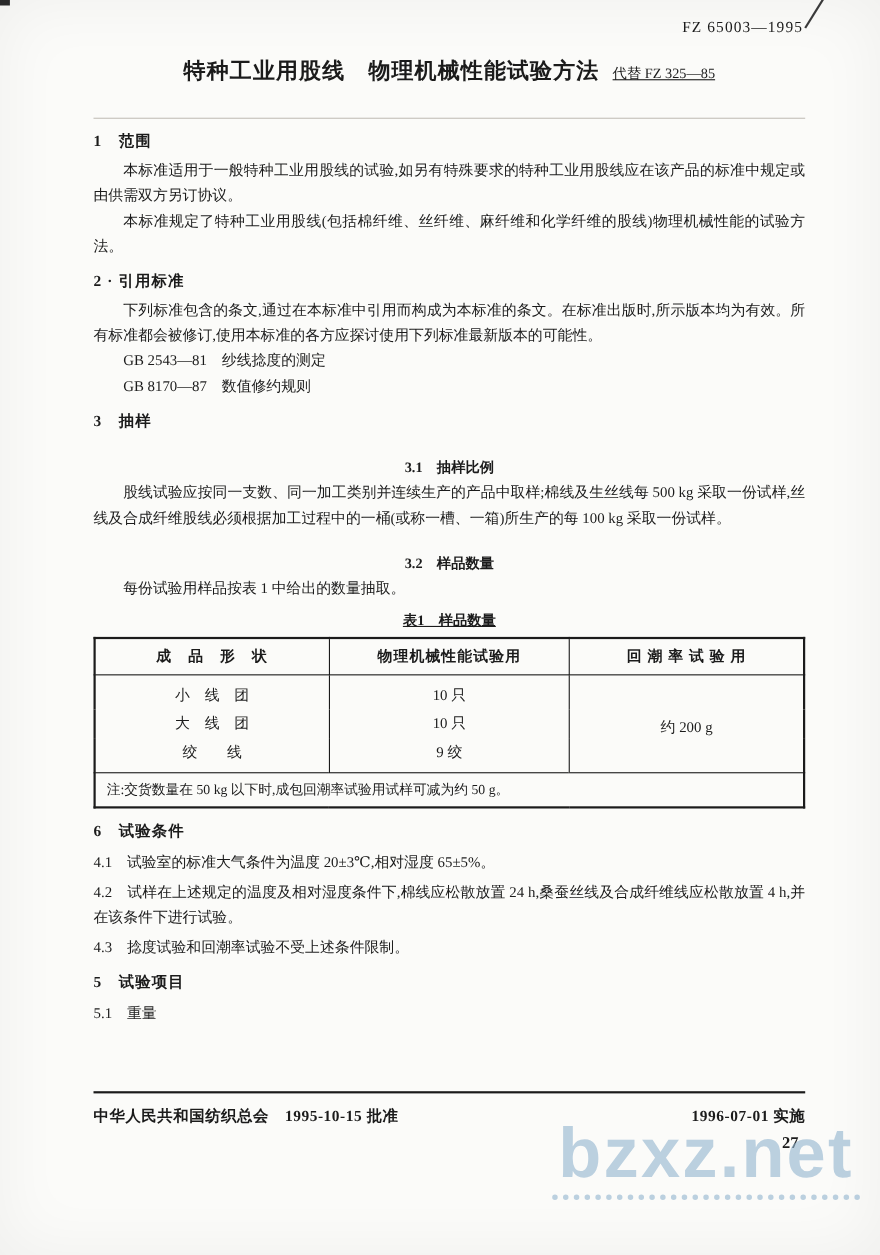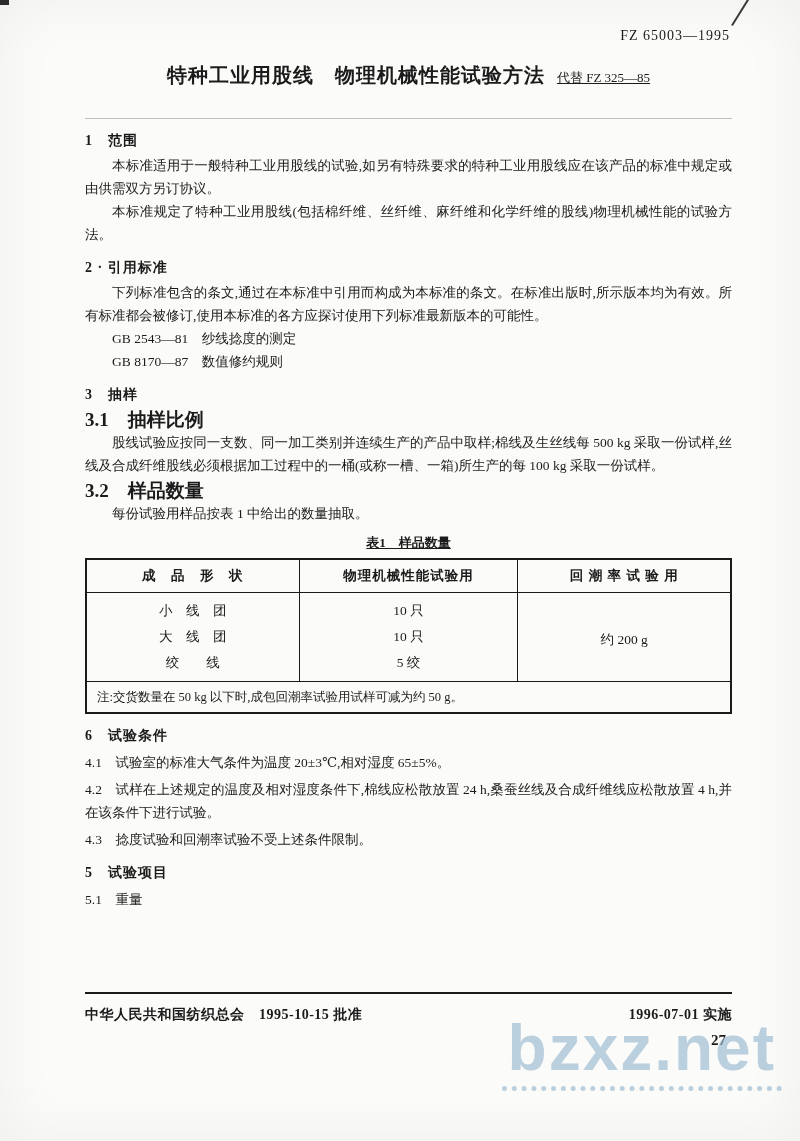--- a/index.html
+++ b/index.html
@@ -11,28 +11,28 @@
     font-family:"Liberation Serif","DejaVu Serif",serif;
     color:#1b1b1b;
     overflow:hidden;
     box-shadow: inset 0 0 60px rgba(0,0,0,0.05);
   }
   .artifact-tl { position:absolute; top:0; left:0; width:9px; height:5px; background:#2a2a2a; }
   .artifact-tr { position:absolute; top:-6px; right:58px; width:2px; height:34px; background:#3a3a3a; transform:rotate(32deg); }
   .content { position:absolute; left:85px; right:68px; top:0; }
 
   .doc-type { margin-top:76px; text-align:center; font-size:17px; font-weight:bold; letter-spacing:4px; line-height:24px; }
-  .std-number { margin-top:25px; text-align:right; font-size:14px; letter-spacing:1px; line-height:22px; padding-right:2px; }
+  .std-number { margin-top:15px; text-align:right; font-size:14px; letter-spacing:1px; line-height:22px; padding-right:2px; }
   .title-line { margin-top:14px; text-align:center; line-height:28px; white-space:nowrap; }
   .doc-title { font-size:20px; font-weight:bold; letter-spacing:1px; }
   .replaces { font-size:13px; margin-left:8px;text-decoration:underline; }
   .header-rule { border-top:1px solid #c3bfb8; margin-top:26px; }
 
   .sec-heading { font-size:14px; font-weight:bold; line-height:23px; margin:10px 0 2px; letter-spacing:1px; }
-  .sub-heading { font-size:19px; font-weight:bold; line-height:23px; margin:2px 0 0; }
+  .sub-heading { font-size:13px; font-weight:bold; line-height:23px; margin:18px 0 0;text-align:center; }
   .para { font-size:13.5px; line-height:23px; margin:0; text-indent:2em; text-align:justify; }
   .ref-line { font-size:13.5px; line-height:23px; margin:0 0 0 2em; }
   .num-para { font-size:13.5px; line-height:23px; margin:4px 0 0; text-align:justify; }
 
   .table-caption { text-align:center; font-size:13px; font-weight:bold; margin:8px 0 5px; line-height:20px;text-decoration:underline; }
   table.sample-table { width:100%; border-collapse:collapse; border:2px solid #1b1b1b; font-size:13.5px; table-layout:fixed; }
   table.sample-table th, table.sample-table td { border:1px solid #1b1b1b; text-align:center; }
   table.sample-table th { font-weight:bold; padding:7px 4px; letter-spacing:1px; }
   .col1 { width:33%; } .col2 { width:34%; } .col3 { width:33%; }
   tr.body-row td { border-top:none; border-bottom:none; padding:2px 4px; line-height:22px; }
@@ -97,21 +97,21 @@
         <td>小　线　团</td>
         <td>10 只</td>
         <td rowspan="3" class="moisture-cell">约 200 g</td>
       </tr>
       <tr class="body-row">
         <td>大　线　团</td>
         <td>10 只</td>
       </tr>
       <tr class="body-row last">
         <td>绞　　线</td>
-        <td>5 绞</td>
+        <td>9 绞</td>
       </tr>
       <tr class="note-row">
         <td colspan="3">注:交货数量在 50 kg 以下时,成包回潮率试验用试样可减为约 50 g。</td>
       </tr>
     </tbody>
       </table>
 
     <div class="sec-heading">6　试验条件</div>
     <p class="num-para">4.1　试验室的标准大气条件为温度 20±3℃,相对湿度 65±5%。</p>
     <p class="num-para">4.2　试样在上述规定的温度及相对湿度条件下,棉线应松散放置 24 h,桑蚕丝线及合成纤维线应松散放置 4 h,并在该条件下进行试验。</p>

